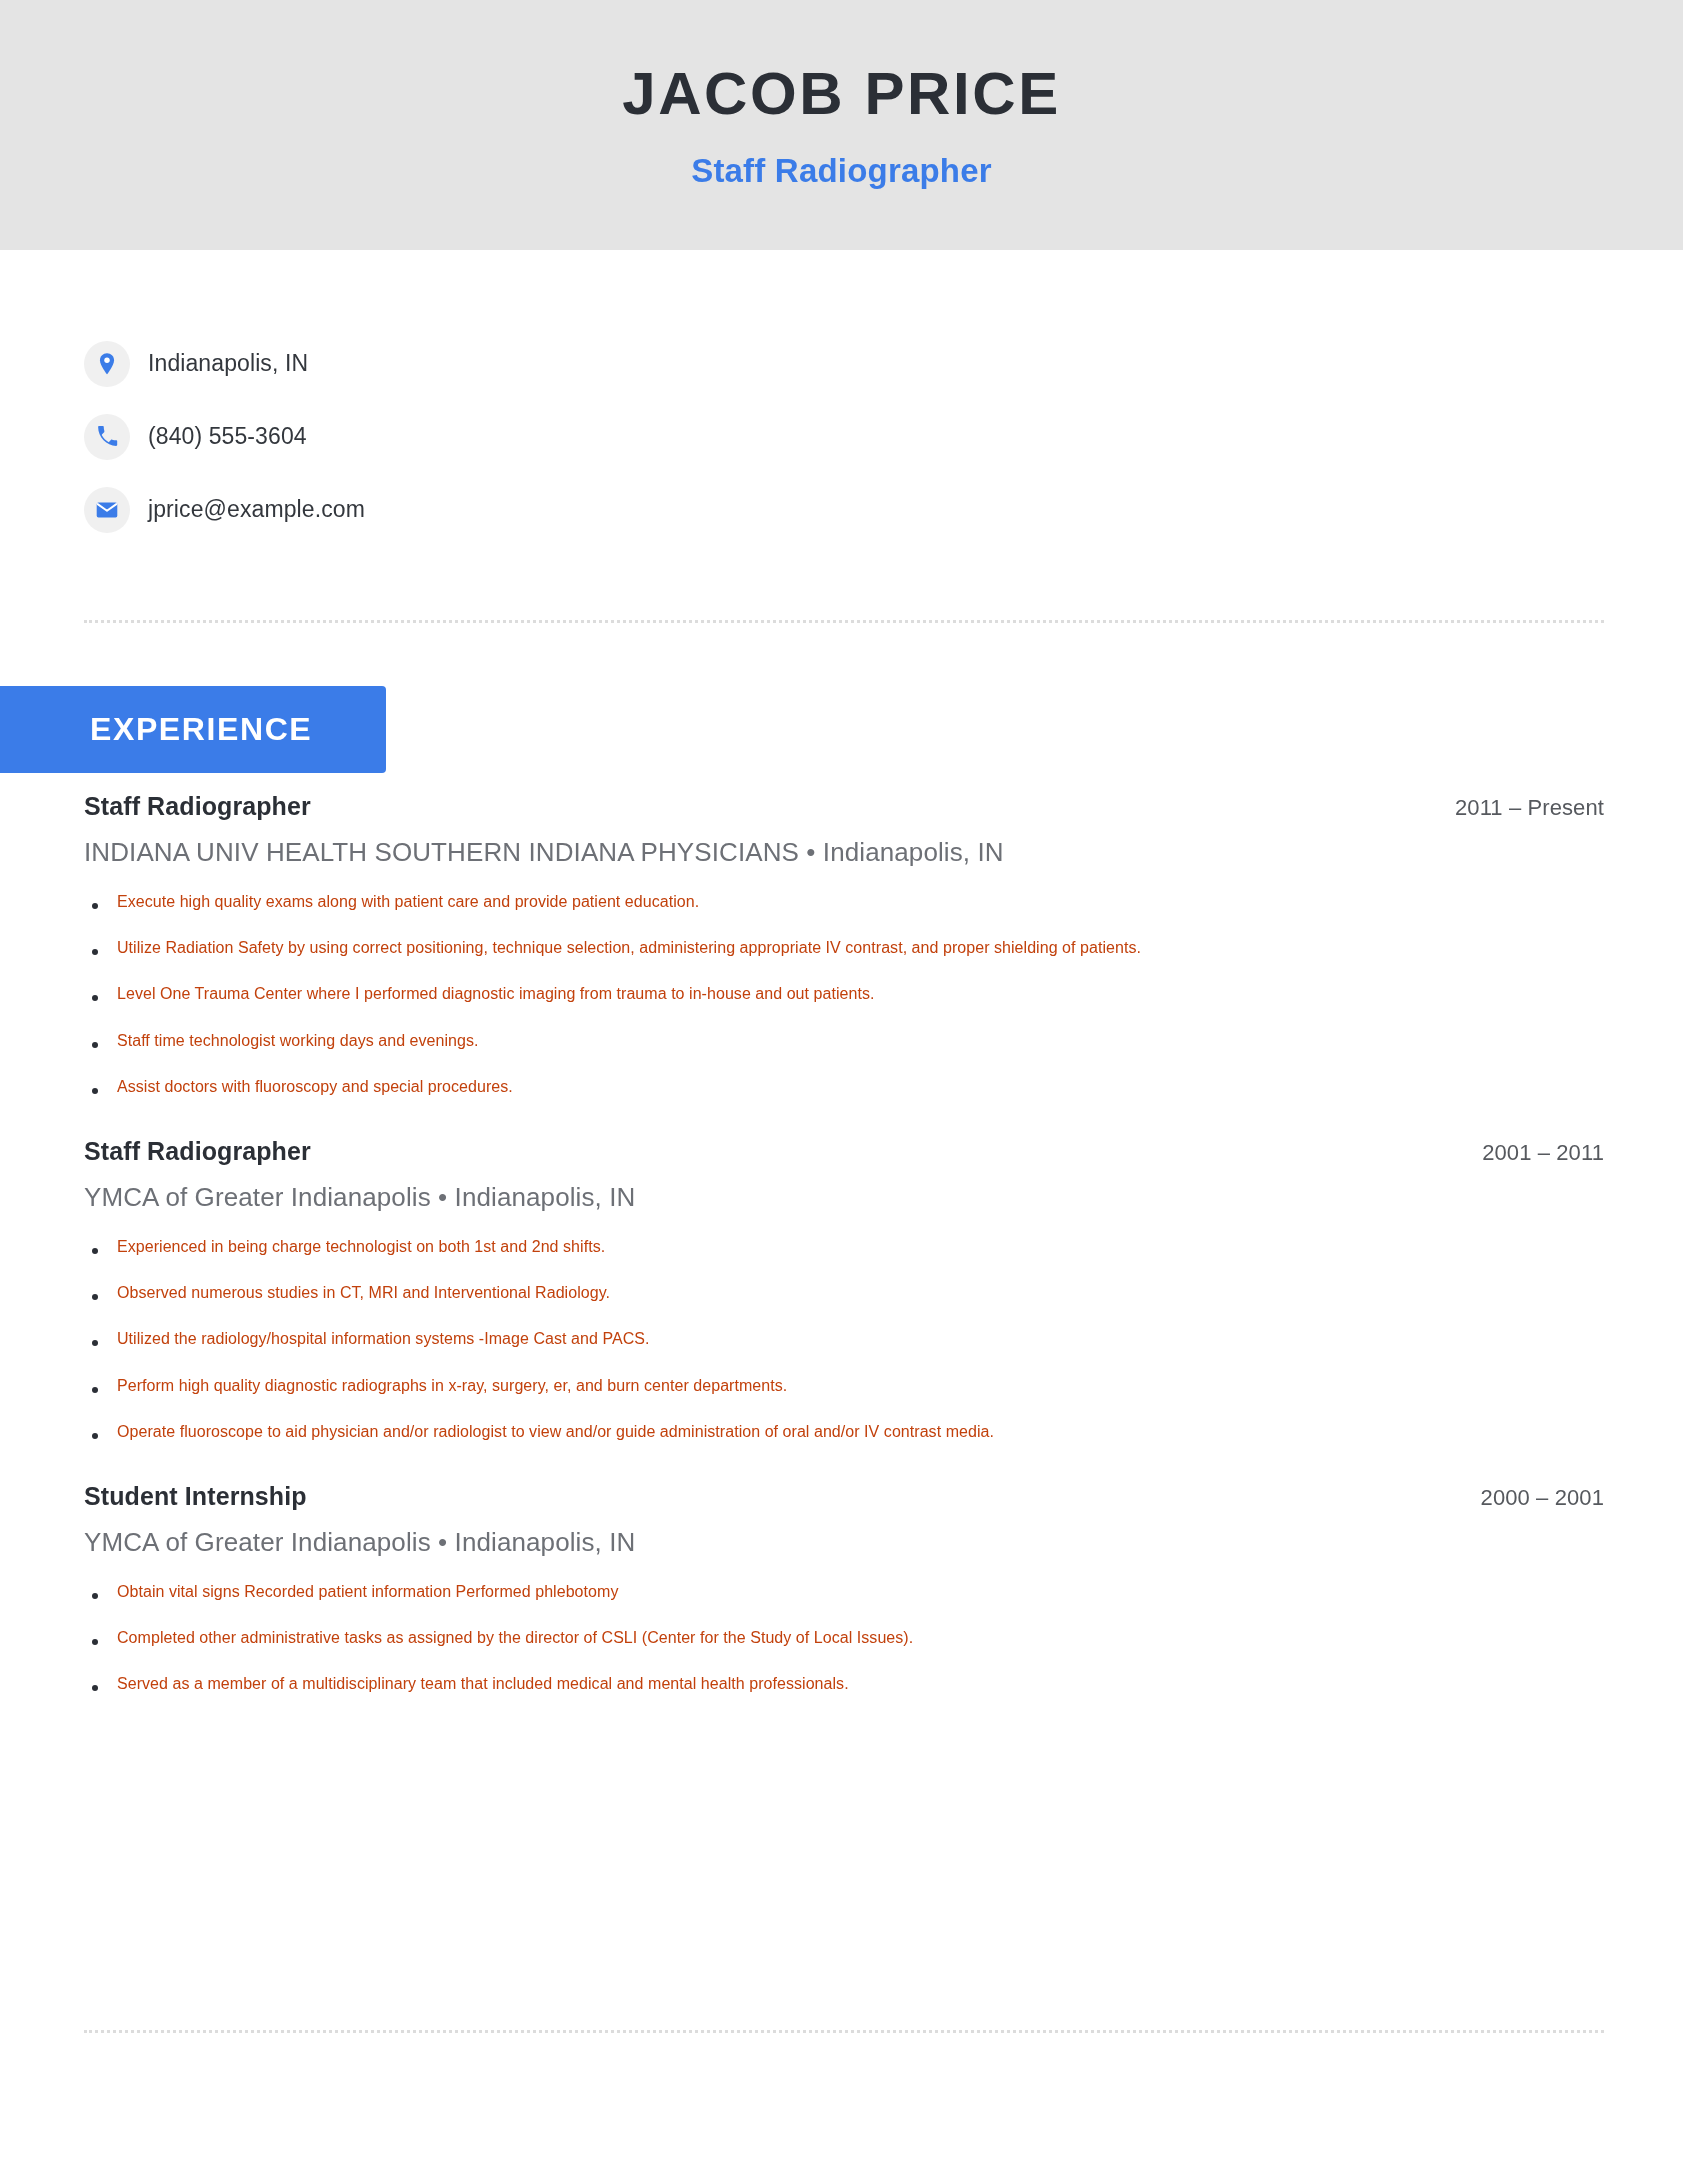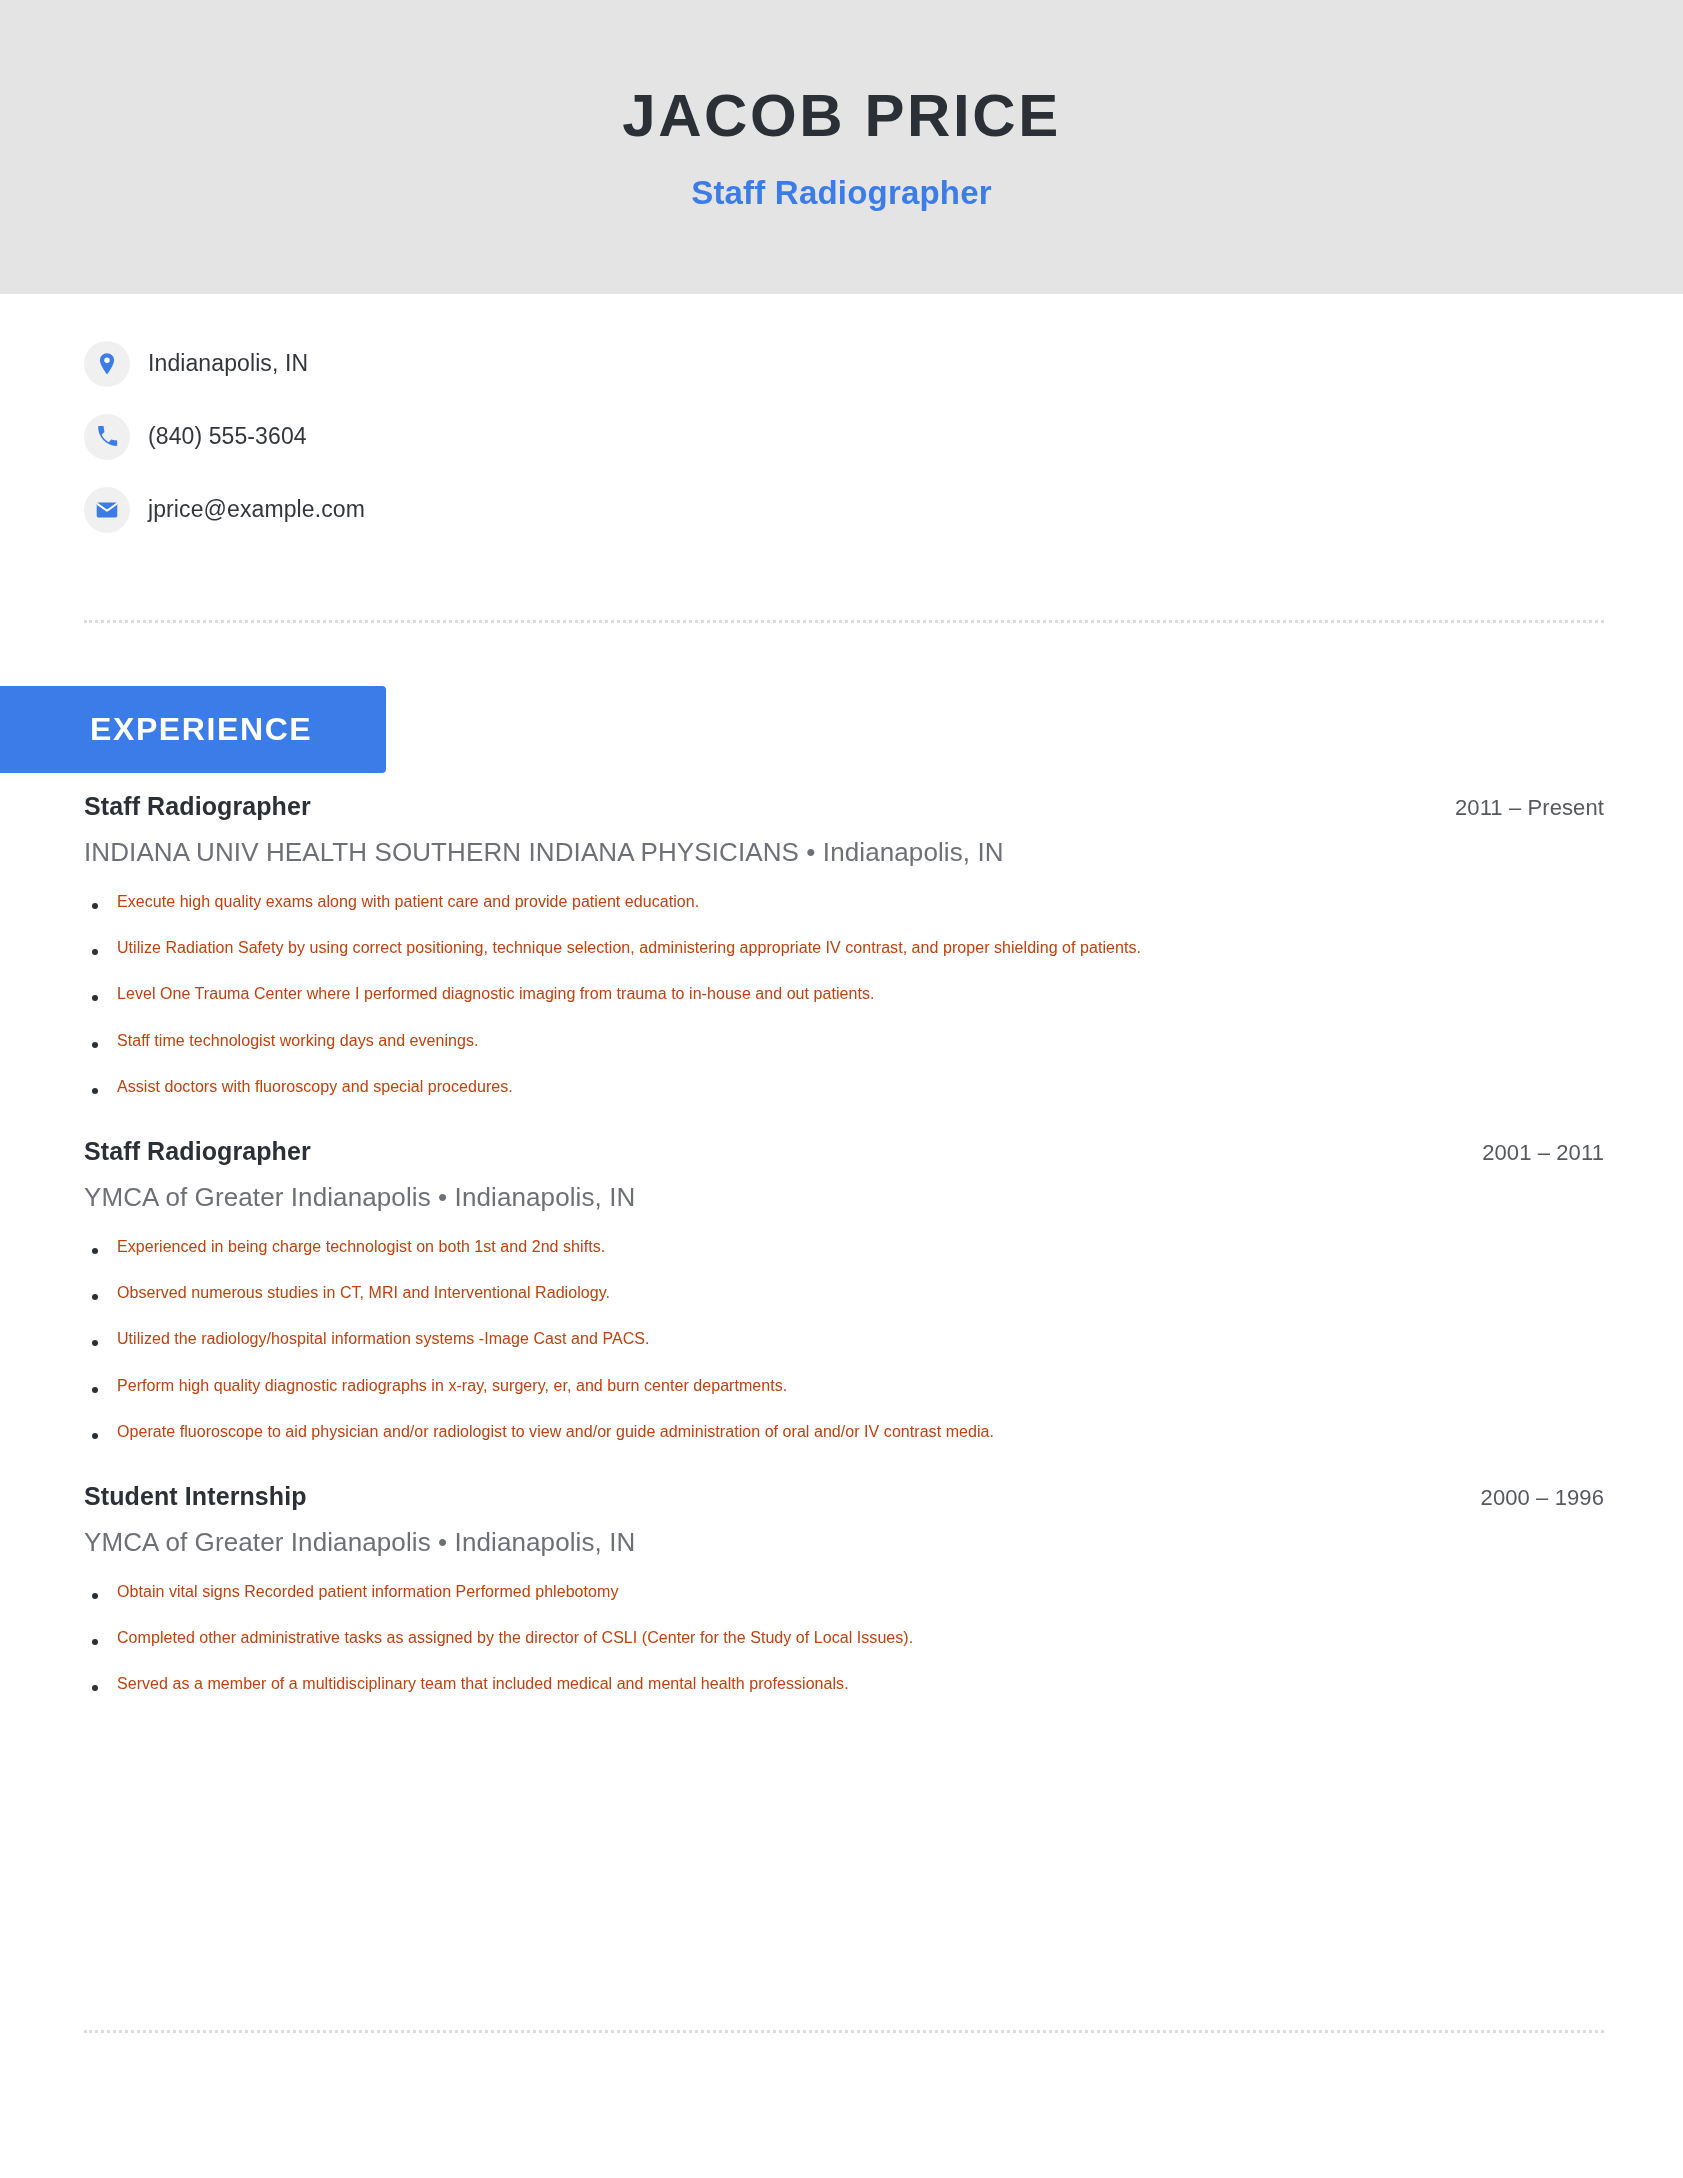--- a/index.html
+++ b/index.html
@@ -21,21 +21,21 @@
     height: 2178px;
     background: #ffffff;
   }
 
   
   .header-band {
     position: absolute;
     top: 0;
     left: 0;
     width: 1683px;
-    height: 294px;
+    height: 250px;
     background: #e4e4e4;
     box-sizing: border-box;
     display: flex;
     flex-direction: column;
     align-items: center;
     justify-content: center;
   }
   .full-name {
     font-size: 60px;
     font-weight: bold;
@@ -260,21 +260,21 @@
         <li>Perform high quality diagnostic radiographs in x-ray, surgery, er, and burn center departments.</li>
         <li>Operate fluoroscope to aid physician and/or radiologist to view and/or guide administration of oral and/or IV contrast media.</li>
       </ul>
     </div>
 
     <div class="job-spacer"></div>
 
     <div class="job">
       <div class="job-head">
         <span class="job-role">Student Internship</span>
-        <span class="job-dates">2000 – 1996</span>
+        <span class="job-dates">2000 – 2001</span>
       </div>
       <div class="job-company">YMCA of Greater Indianapolis  •  Indianapolis, IN</div>
       <ul class="bullets">
         <li>Obtain vital signs Recorded patient information Performed phlebotomy</li>
         <li>Completed other administrative tasks as assigned by the director of CSLI (Center for the Study of Local Issues).</li>
         <li>Served as a member of a multidisciplinary team that included medical and mental health professionals.</li>
       </ul>
     </div>
 
   </div>

